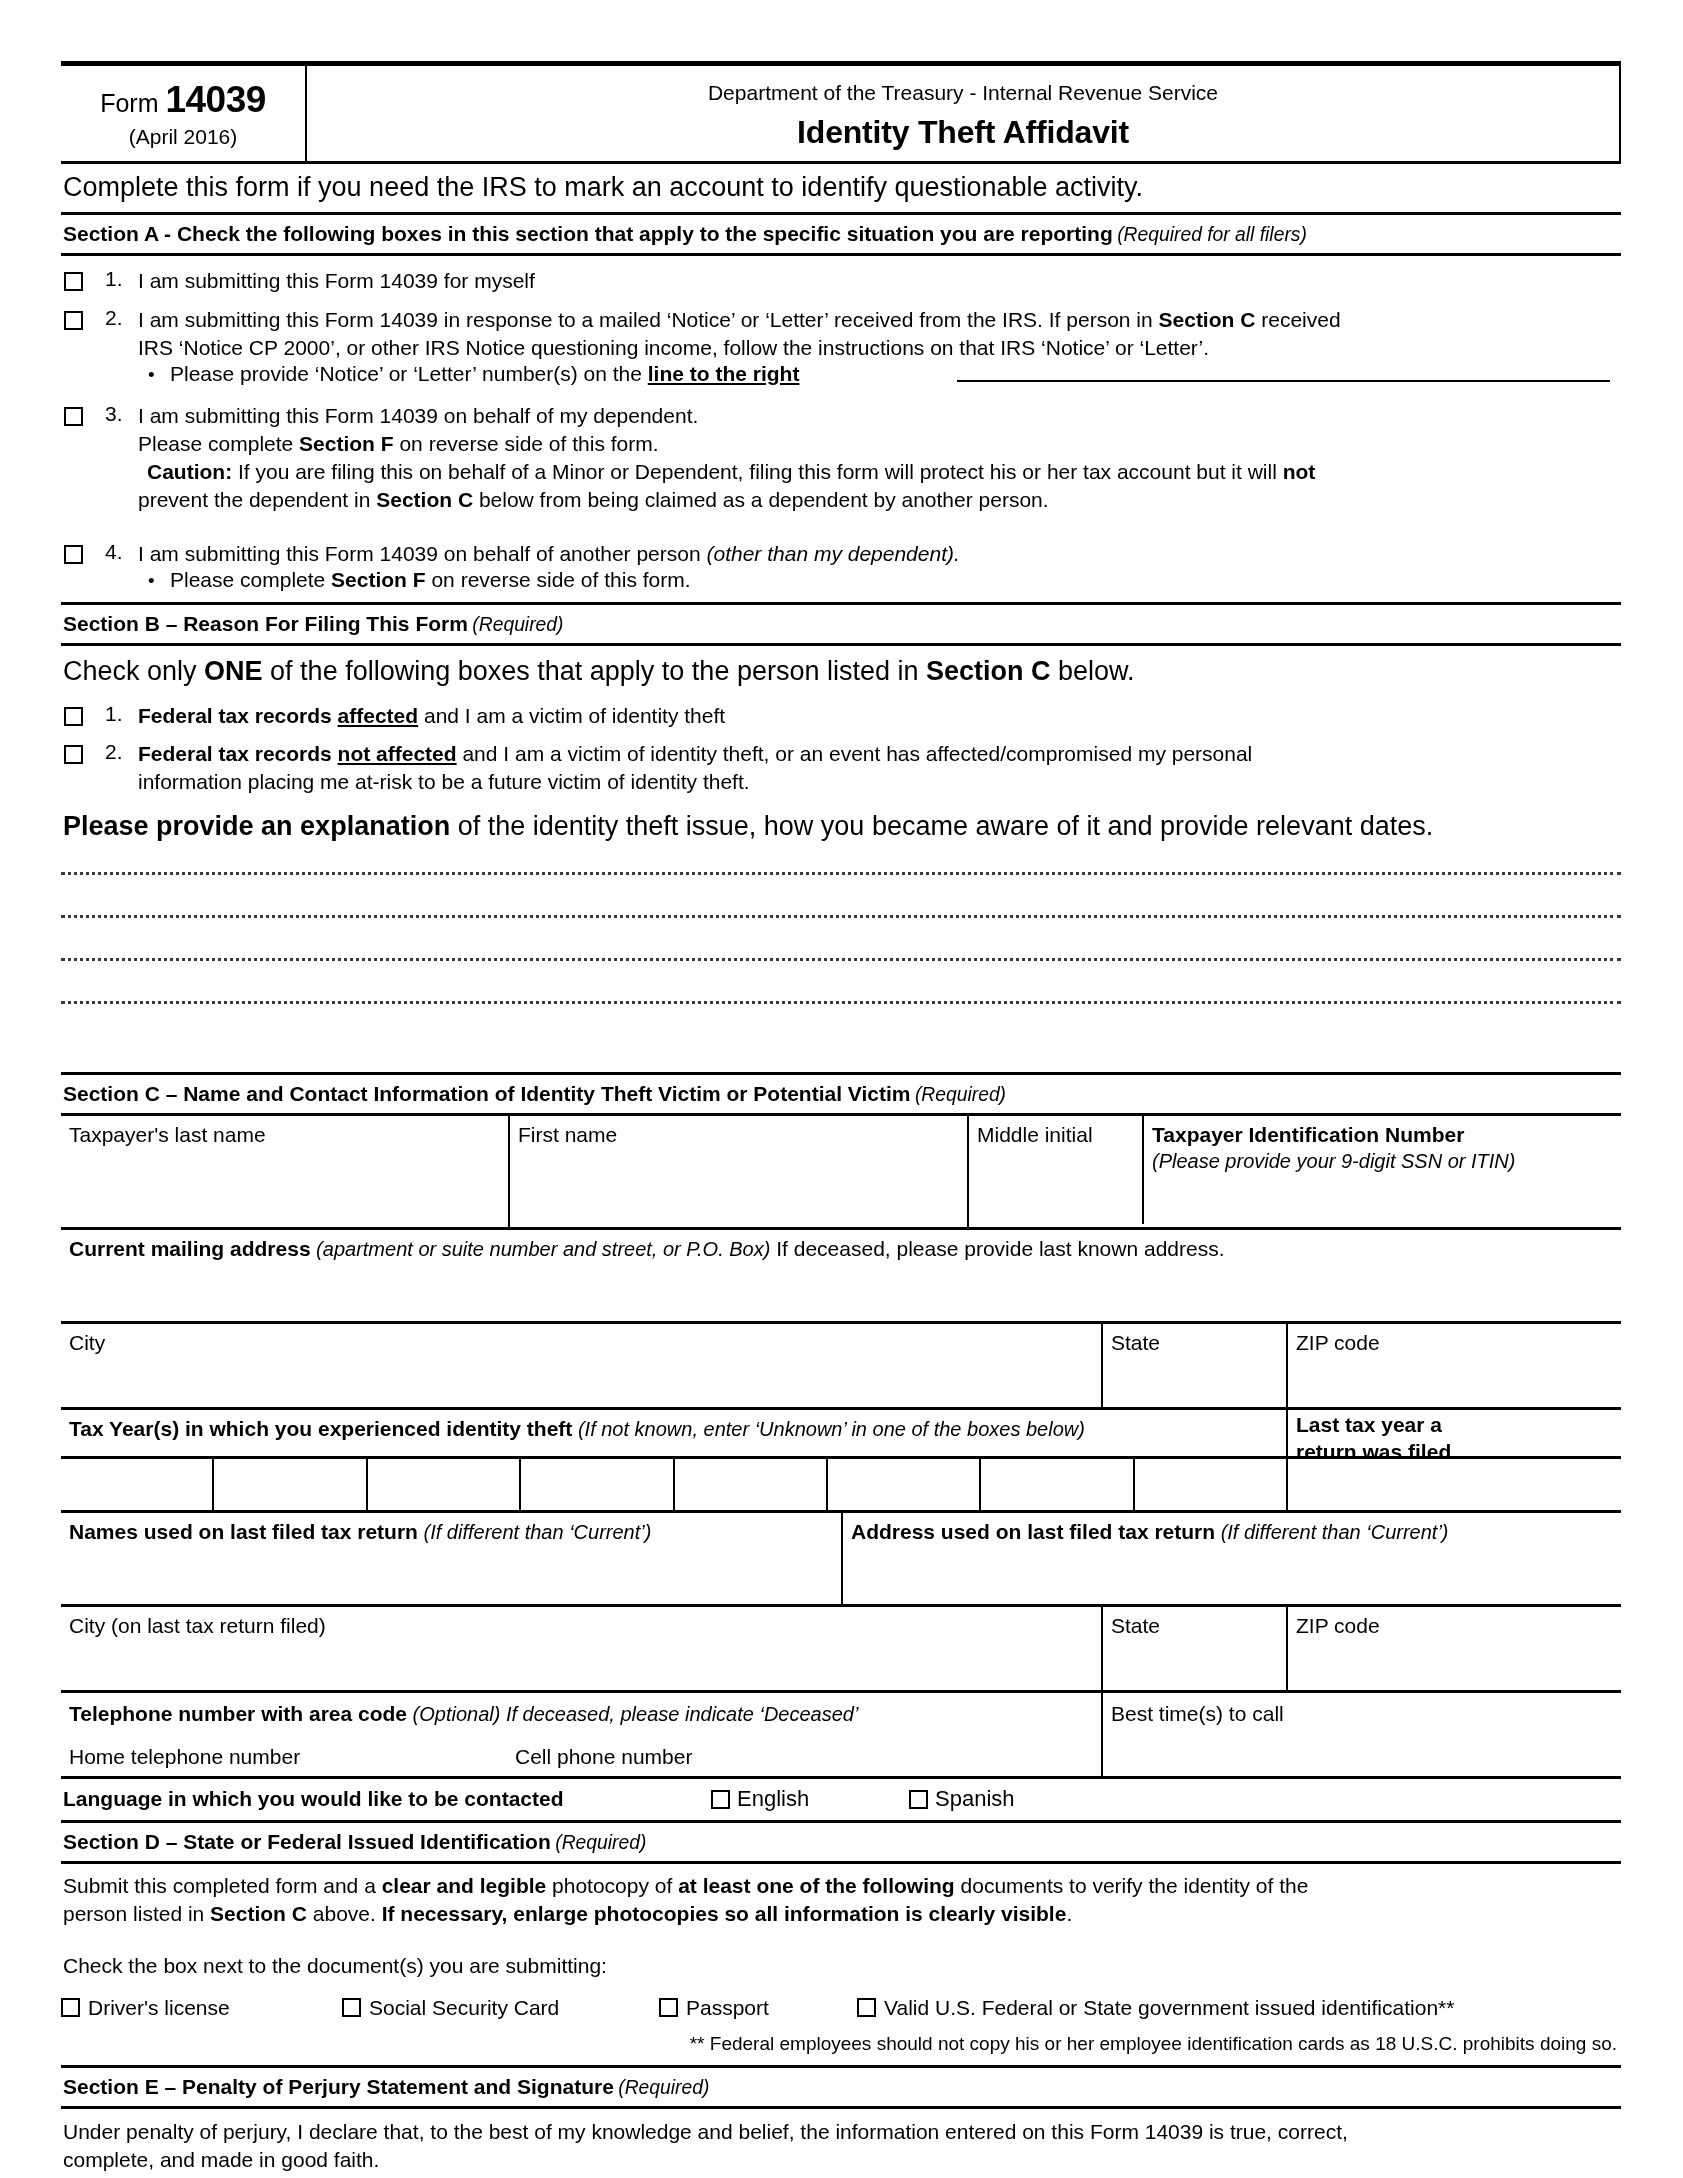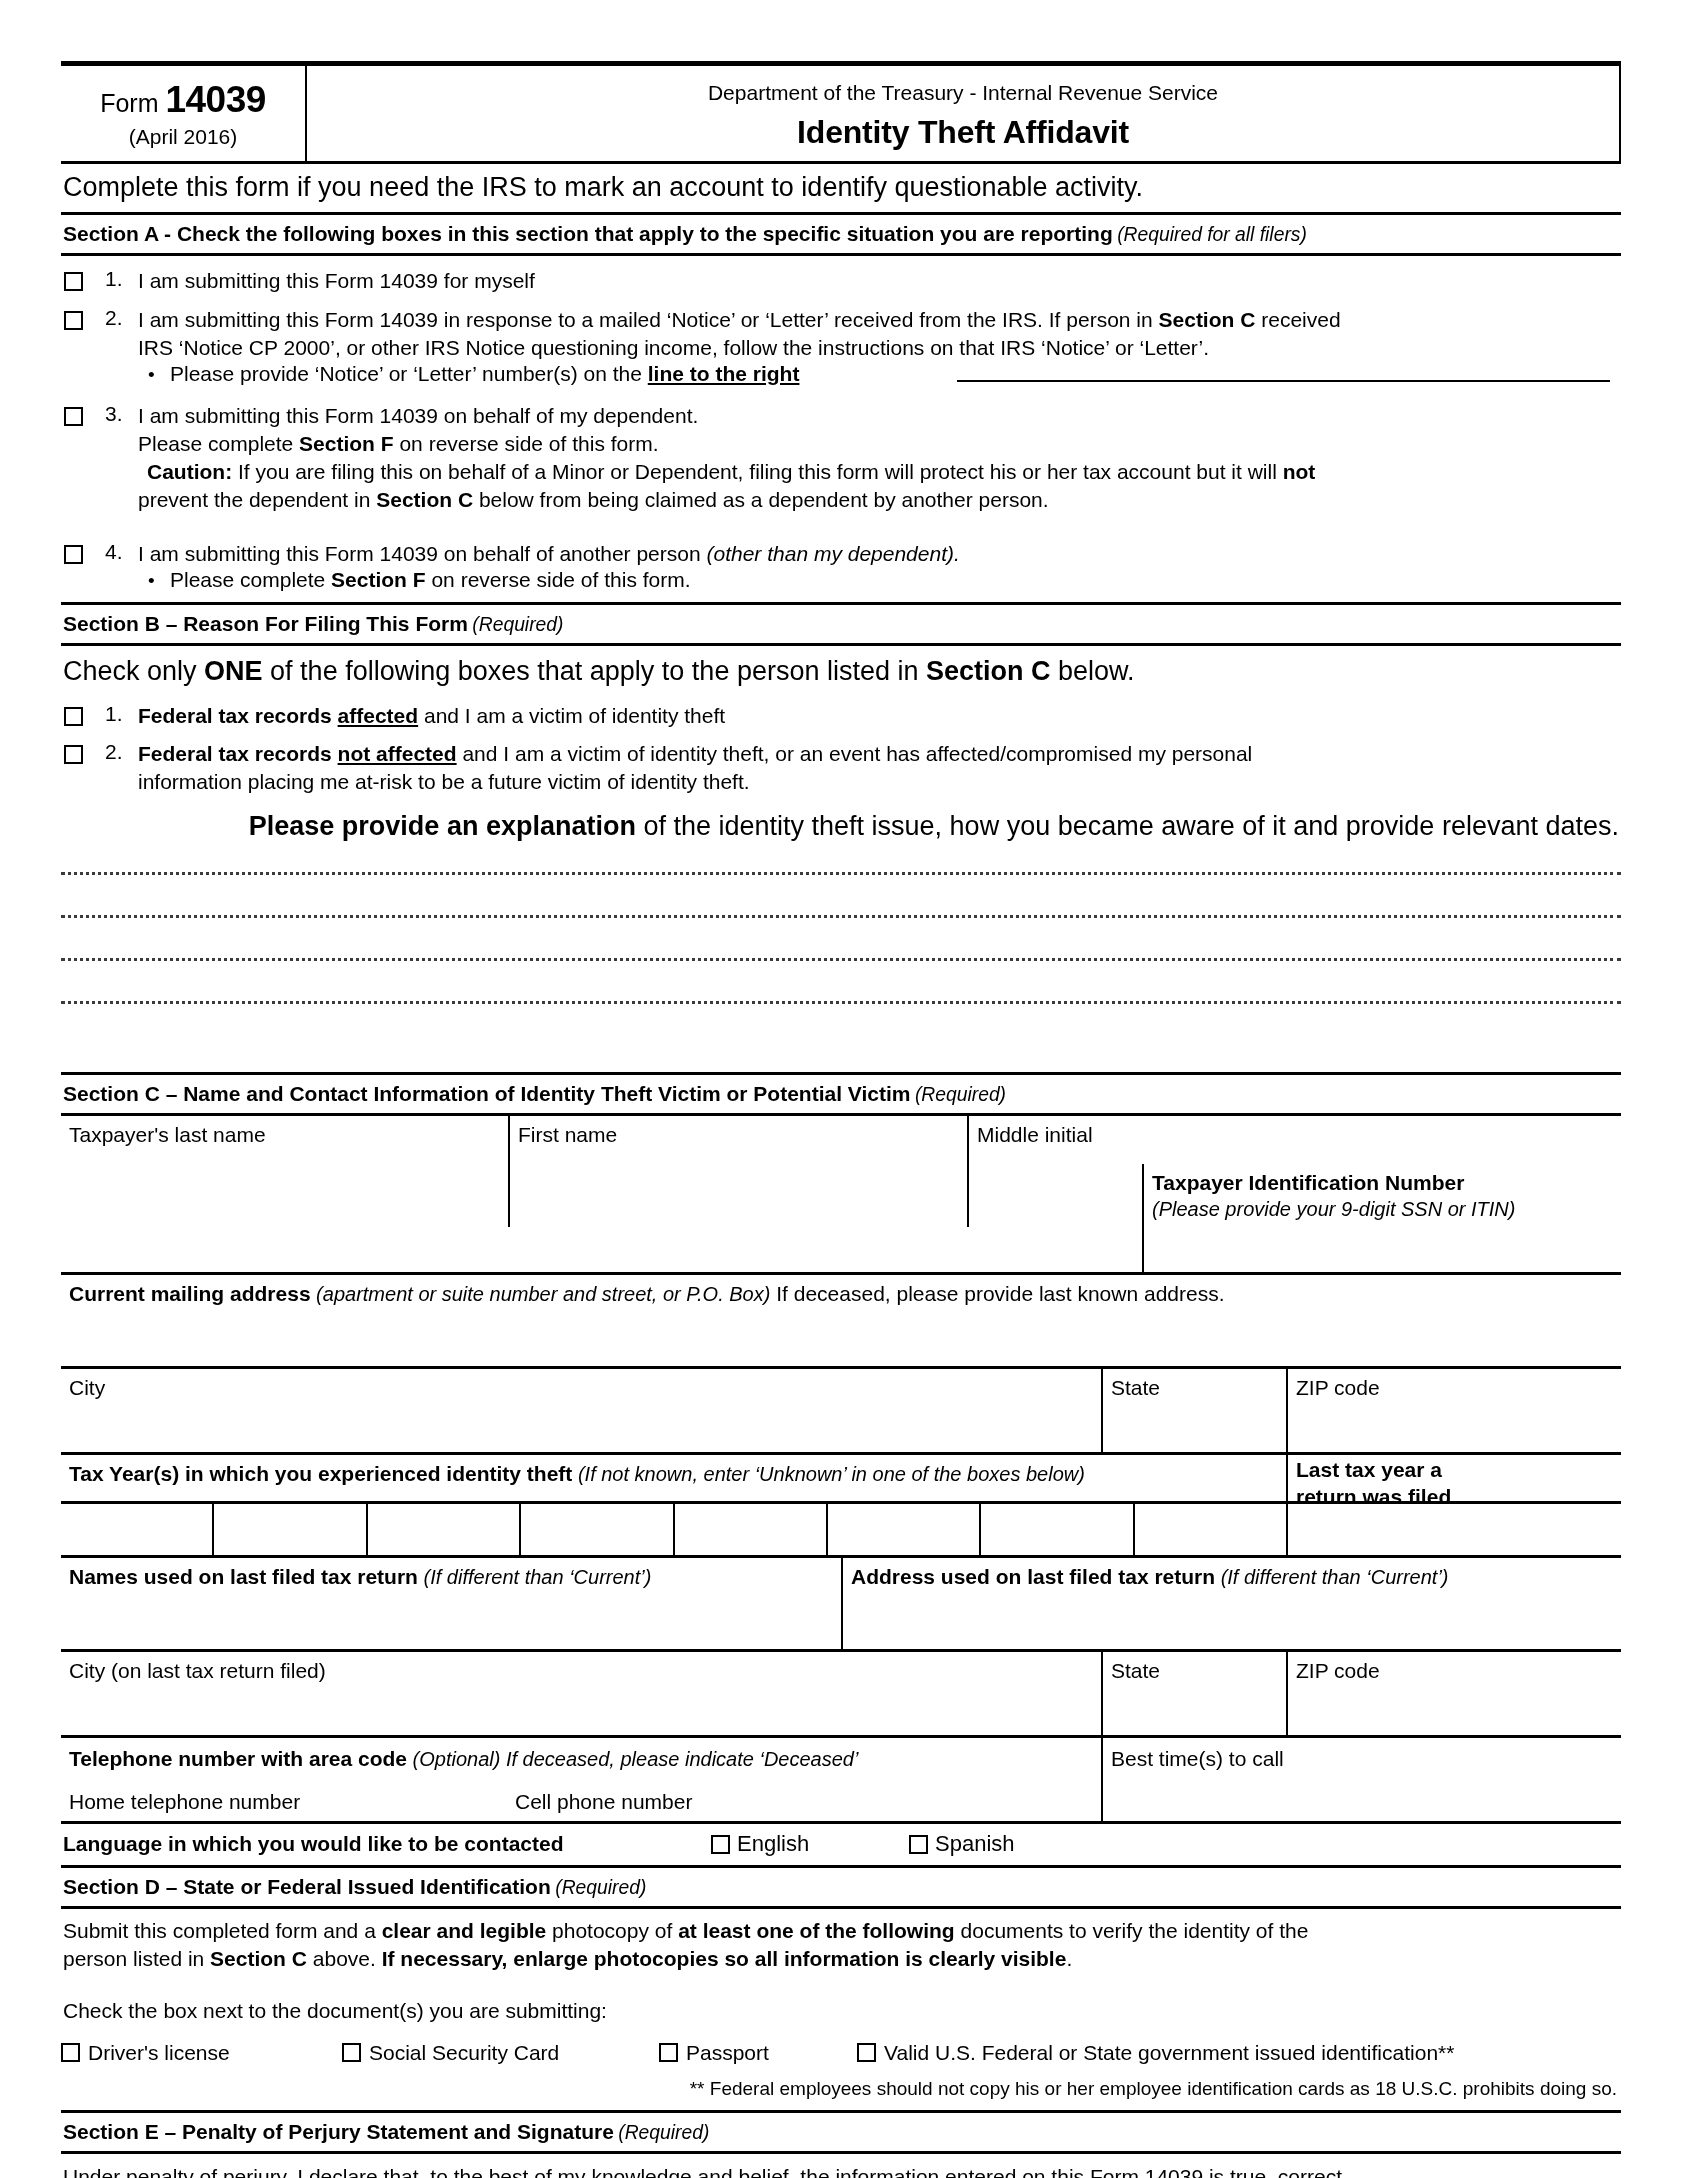--- a/index.html
+++ b/index.html
@@ -324,21 +324,21 @@
 
   <div class="item">
     <span class="cb cb-a"></span>
     <span class="num-col">2.</span>
     <span class="item-body">
       <b>Federal tax records </b><b class="u">not affected</b><span> and I am a victim of identity theft, or an event has affected/compromised my personal</span><br>
       <span>information placing me at-risk to be a future victim of identity theft.</span>
     </span>
   </div>
 
-  <div class="lead" style="padding-top:15px;padding-bottom:0;text-align:right;">
+  <div class="lead" style="padding-top:15px;padding-bottom:0;">
     <b>Please provide an explanation</b><span> of the identity theft issue, how you became aware of it and provide relevant dates.</span>
   </div>
 
   <div>
     <div class="dotted-row dotted-first"></div>
     <div class="dotted-row"></div>
     <div class="dotted-row"></div>
     <div class="dotted-row"></div>
   </div>
   <div style="height:28px;"></div>
@@ -351,21 +351,21 @@
   <div class="fieldrow" style="border-top:none;">
     <div class="cell" style="width:447px;height:111px;">
       <span class="lbl">Taxpayer's last name</span>
     </div>
     <div class="cell" style="width:459px;height:111px;">
       <span class="lbl">First name</span>
     </div>
     <div class="cell" style="width:175px;height:111px;">
       <span class="lbl">Middle initial</span>
     </div>
-    <div class="cell" style="flex:1;height:108px;margin-top:48px;">
+    <div class="cell" style="flex:1;height:108px;">
       <div class="lbl-b">Taxpayer Identification Number</div>
       <div class="lbl-i">(Please provide your 9-digit SSN or ITIN)</div>
     </div>
   </div>
 
   <div class="fieldrow">
     <div class="cell" style="flex:1;height:91px;">
       <span class="lbl-b">Current mailing address</span><span class="lbl-i"> (apartment or suite number and street, or P.O. Box)</span><span class="lbl"> If deceased, please provide last known address.</span>
     </div>
   </div>

